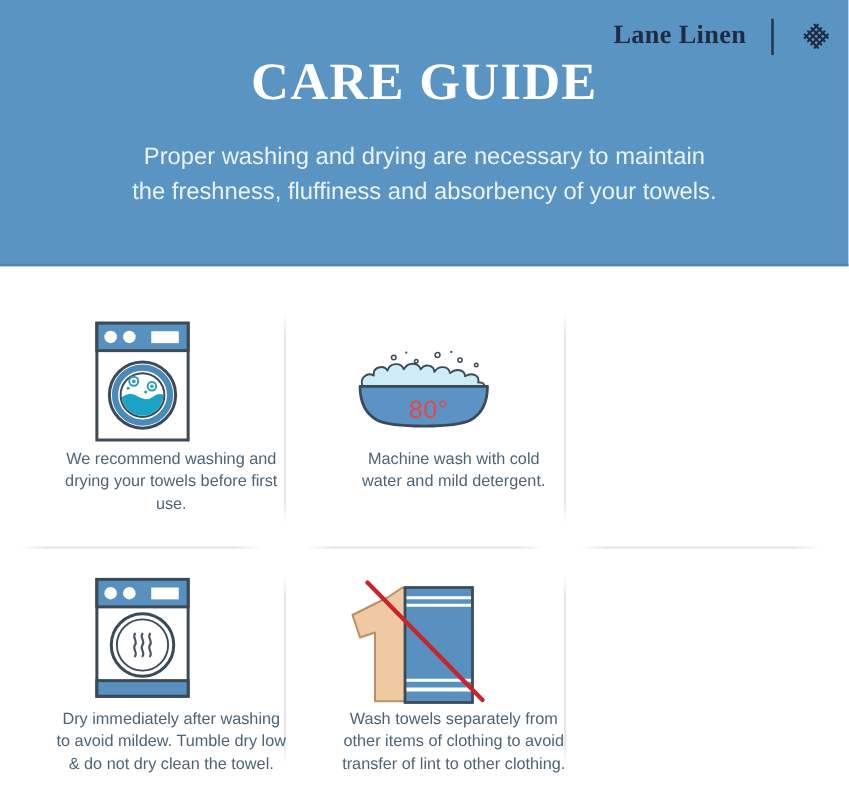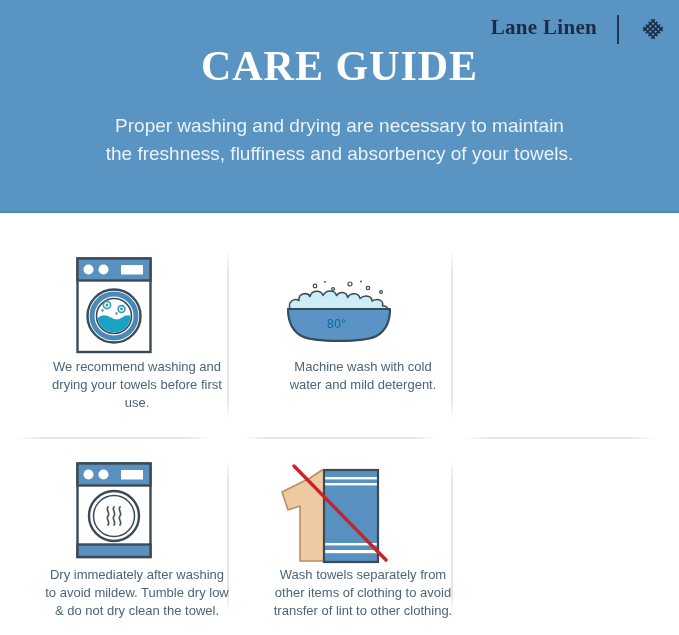--- a/index.html
+++ b/index.html
@@ -39,21 +39,21 @@
   .col2{left:226px;}
   .col3{left:453px;}
   .cell-icon{position:absolute;}
   .cell-text{
     position:absolute;left:0;width:100%;text-align:center;
     font-size:13px;line-height:18px;color:#4c6476;white-space:pre-line;padding-left:24px;
   }
   .row1 .cell-text{top:145px;}
   .row2 .cell-text{top:128px;}
   .basin-label{
-    position:absolute;font-size:12px;color:#0369a1;letter-spacing:.5px;
+    position:absolute;font-size:20px;color:#ef4444;letter-spacing:.5px;
   }
   
   .vdiv{position:absolute;width:2px;
     background:linear-gradient(to bottom,rgba(232,232,232,0),#e7e7e7 12%,#e7e7e7 88%,rgba(232,232,232,0));}
   .hdiv{position:absolute;height:2px;
     background:linear-gradient(to right,rgba(232,232,232,0),#e7e7e7 12%,#e7e7e7 88%,rgba(232,232,232,0));}
 </style>
 </head>
 <body>
 

